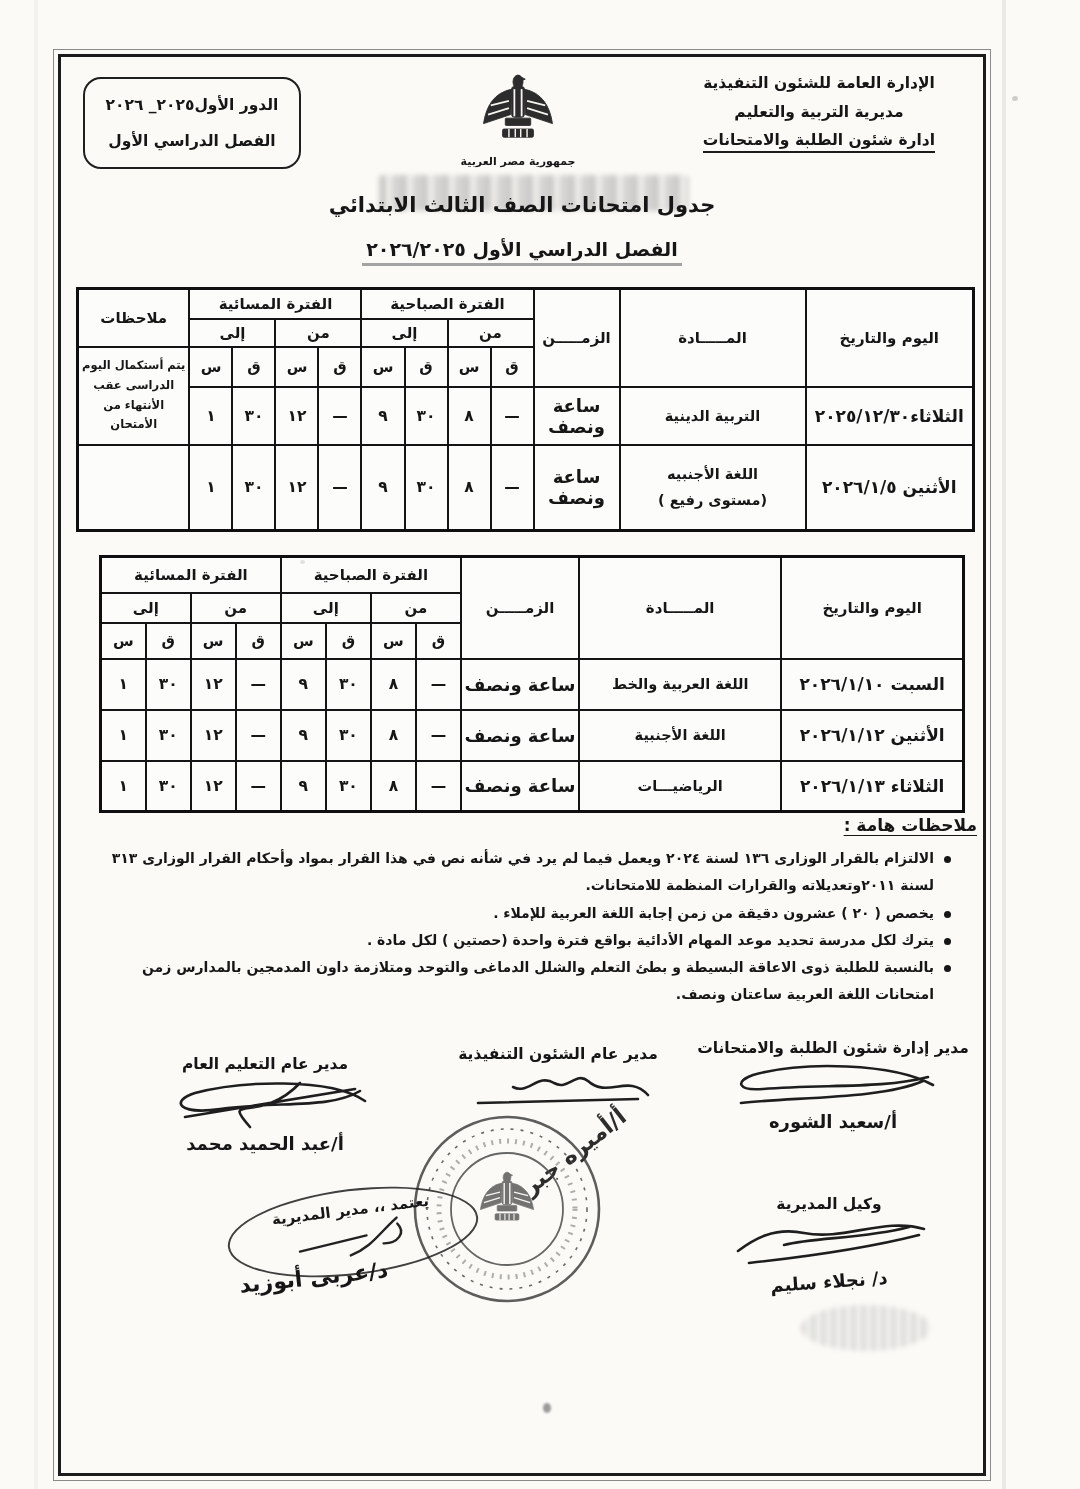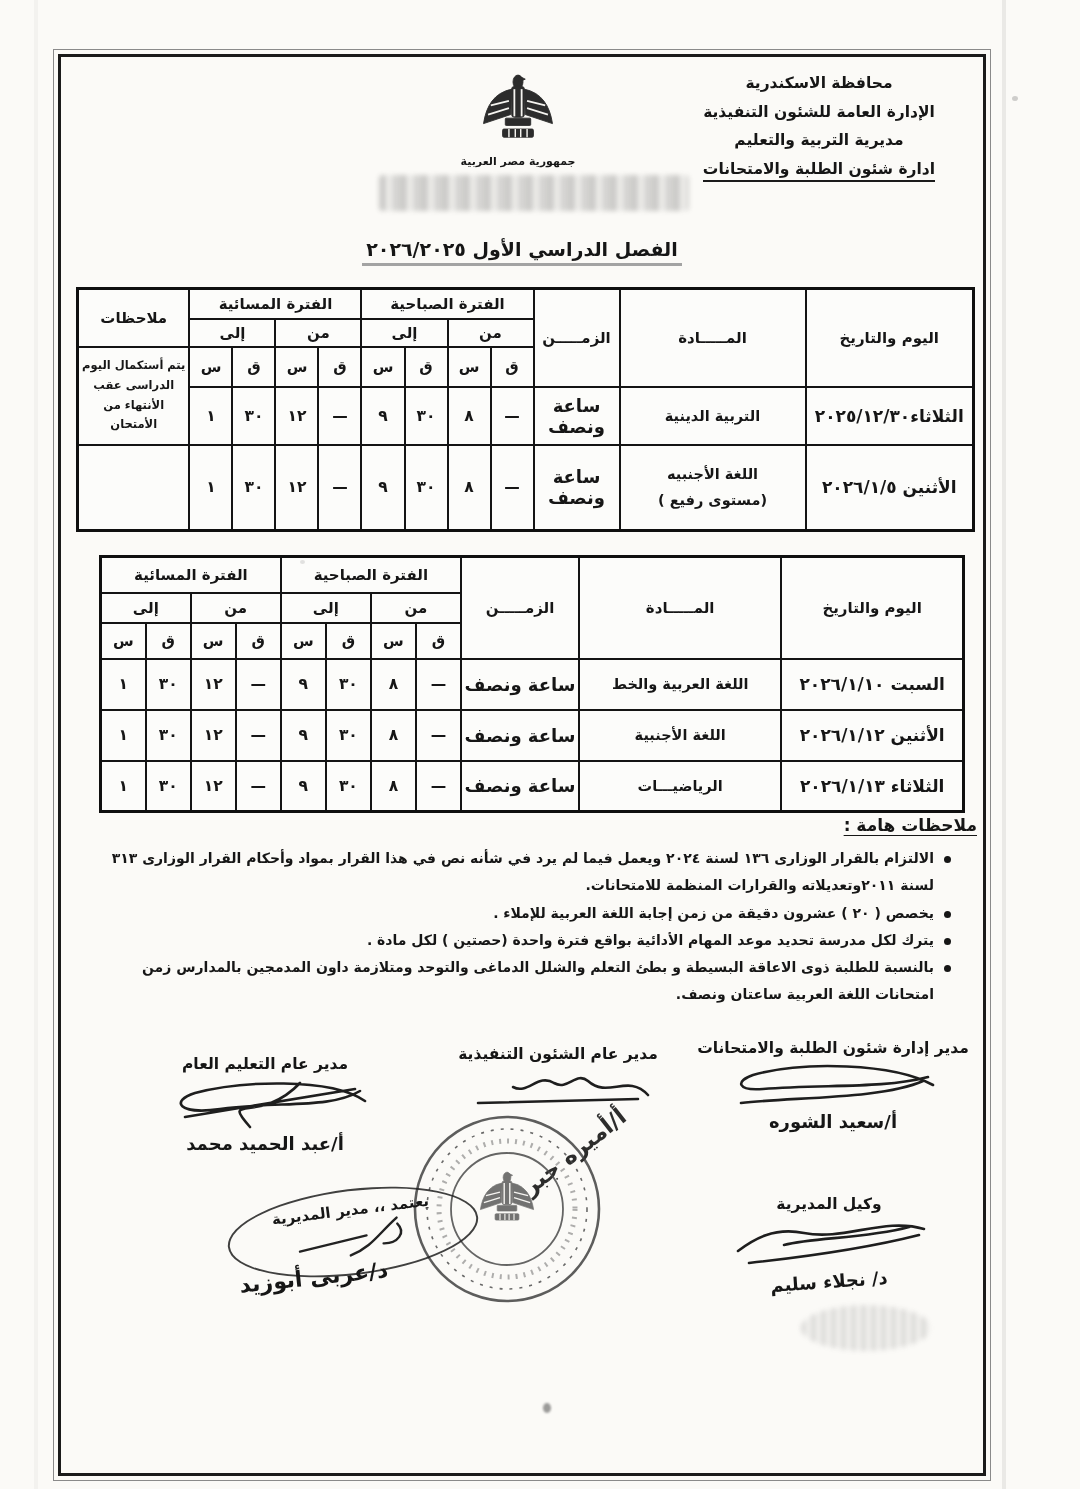--- a/index.html
+++ b/index.html
@@ -117,20 +117,24 @@
 
 <div class="sheet">
 
   <div class="scan-streak" style="left:1002px;"></div>
   <div class="scan-streak" style="left:34px; opacity:.5;"></div>
   <div class="speck" style="left:1012px; top:96px; width:6px; height:5px;"></div>
   <div class="speck" style="left:300px; top:560px; width:5px; height:4px;"></div>
 
   <div class="frame">
 
+    <div class="corner-box">
+      <div>الدور الأول٢٠٢٥_ ٢٠٢٦</div>
+      <div>الفصل الدراسي الأول</div>
+    </div>
 
     <div class="emblem-wrap">
       <svg width="92" height="78" viewBox="0 0 100 86">
         <defs>
           <g id="eagle" fill="#2c2c2c" stroke="#2c2c2c">
             <ellipse cx="50" cy="12" rx="5.5" ry="7.5"></ellipse>
             <path d="M50 5 l8 4 -7 3 z"></path>
             <rect x="43" y="17" width="14" height="34" rx="3"></rect>
             <path d="M43 20 C24 24 15 38 12 58 L42 48 Z"></path>
             <path d="M57 20 C76 24 85 38 88 58 L58 48 Z"></path>
@@ -152,26 +156,26 @@
             </g>
           </g>
         </defs>
         <use href="#eagle"></use>
       </svg>
       <div class="emblem-caption">جمهورية مصر العربية</div>
     </div>
     <div class="smudge-line"></div>
 
     <div class="letterhead">
-      <div>محافظة الاسكندرية</div>
       <div>الإدارة العامة للشئون التنفيذية</div>
       <div>مديرية التربية والتعليم</div>
       <div><span class="u">ادارة شئون الطلبة والامتحانات</span></div>
     </div>
 
+    <div class="title-main">جدول امتحانات الصف الثالث الابتدائي</div>
     <div class="title-sub"><span>الفصل الدراسي الأول ٢٠٢٦/٢٠٢٥</span></div>
 
     <table class="exam-table" id="table1">
       <colgroup>
         <col style="width:168px">
           <col style="width:186px">
           <col style="width:86px">
         <col style="width:43px">
           <col style="width:43px">
           <col style="width:43px">

